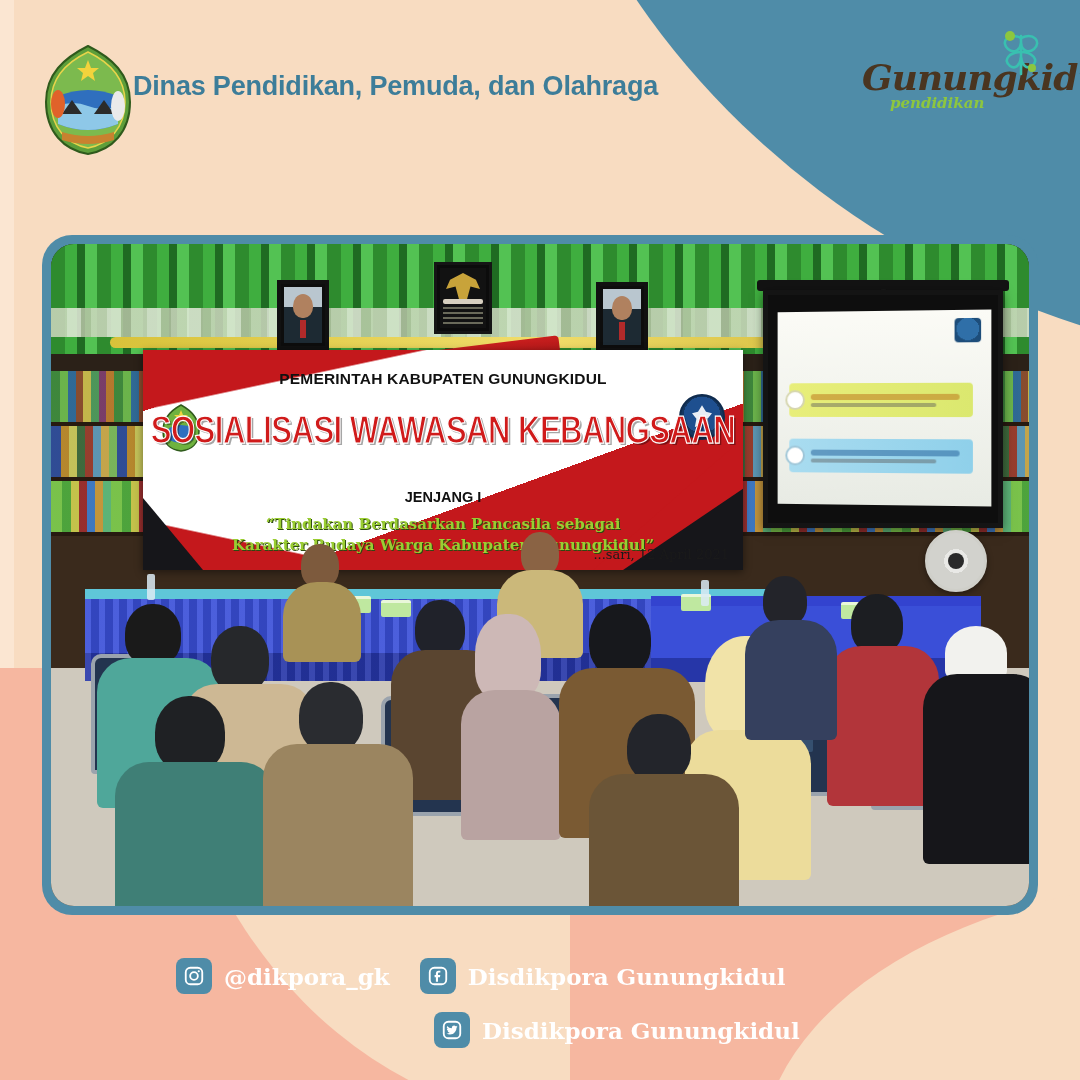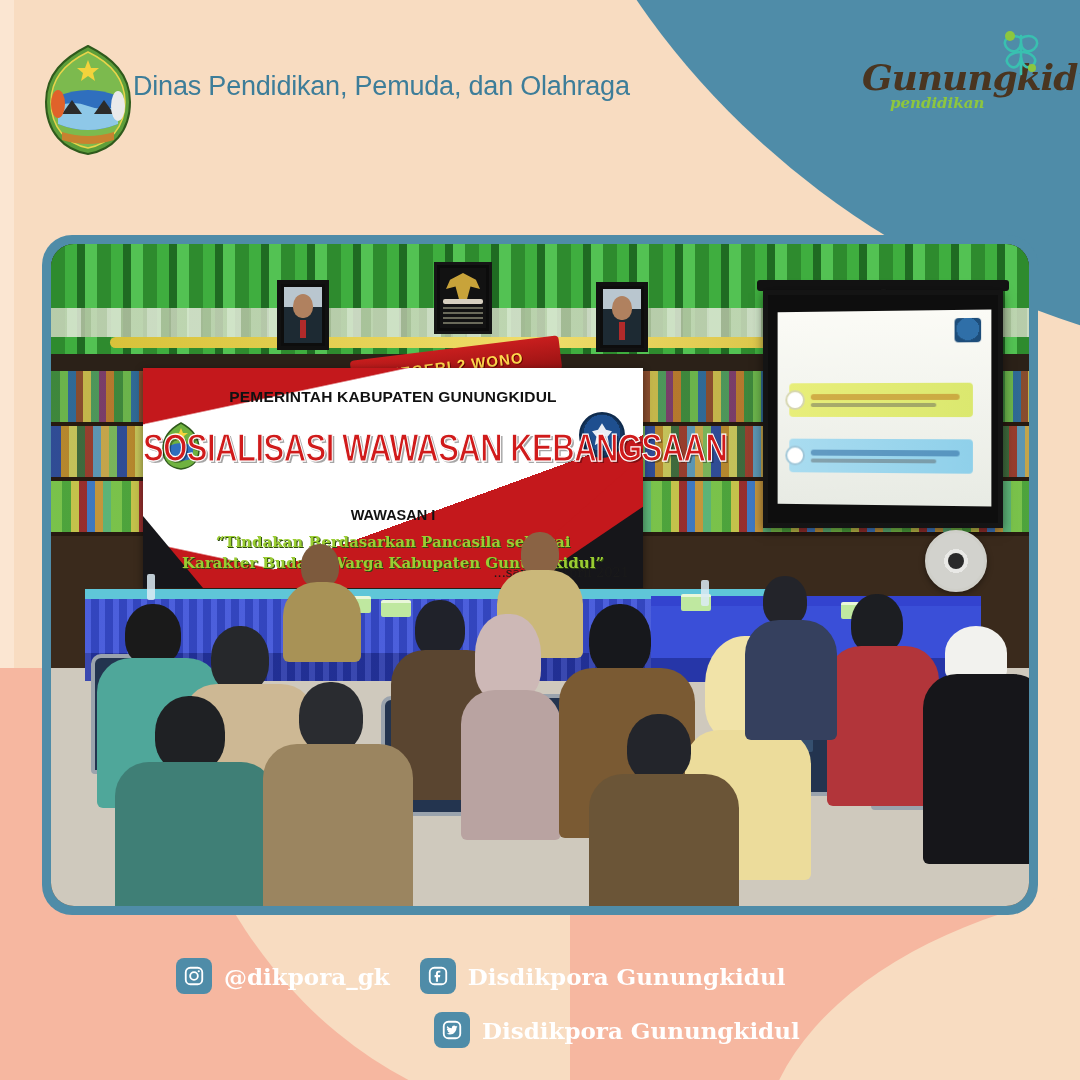--- a/index.html
+++ b/index.html
@@ -32,21 +32,21 @@
   .bg-peach-bottom-right{
     position:absolute;left:760px;top:880px;width:460px;height:280px;background:#f8dcc1;
     border-top-left-radius:100% 100%;
   }
 
   
   .header{position:absolute;left:0;top:0;width:1080px;height:200px;}
   .crest{position:absolute;left:42px;top:44px;width:92px;height:112px;}
   .header-text{position:absolute;left:133px;top:68px;}
   .header-text .line{
-    color:#3d7d99;font-weight:normal;font-size:27px;letter-spacing:-0.2px;
+    color:#3d7d99;font-weight:bold;font-size:27px;letter-spacing:-0.2px;
     line-height:36px;white-space:nowrap;
   }
   .gk-logo{position:absolute;left:862px;top:30px;width:200px;height:100px;}
   .gk-word{
     position:absolute;left:0;top:26px;
     font-family:"DejaVu Serif",serif;font-style:italic;font-weight:bold;
     font-size:36px;color:#4a3520;letter-spacing:-1px;
   }
   .gk-sub{
     position:absolute;left:28px;top:64px;
@@ -136,21 +136,21 @@
     transform:rotate(-7deg);
     border-radius:4px;
     color:#ffd84d;font-weight:bold;font-size:15px;letter-spacing:1px;
     display:flex;align-items:center;justify-content:center;
     text-shadow:1px 1px 0 #600;
     overflow:hidden;white-space:nowrap;
   }
 
   
   .spanduk{
-    position:absolute;left:92px;top:124px;width:500px;height:220px;
+    position:absolute;left:92px;top:106px;width:600px;height:220px;
     background:
       linear-gradient(160deg,#c4181c 0 14%,#ffffff 14% 62%,#c4181c 62% 100%);
     box-shadow:0 2px 8px rgba(0,0,0,.45);
   }
   .spanduk .diag-red-tl{
     position:absolute;left:0;top:0;width:100%;height:100%;
     background:linear-gradient(168deg,#c4181c 0 17%,rgba(255,255,255,0) 17.5%);
   }
   .spanduk .diag-red-bl{
     position:absolute;left:0;top:0;width:100%;height:100%;
@@ -430,21 +430,21 @@
           <svg viewBox="0 0 40 48" width="40" height="48">
             <path d="M20 1 C33 8 38 18 38 27 C38 40 30 46 20 47 C10 46 2 40 2 27 C2 18 7 8 20 1 Z" fill="#6fb23f" stroke="#2f5a1c" stroke-width="1.5"></path>
             <path d="M8 24 Q20 18 32 24 L32 36 Q20 42 8 36 Z" fill="#2f6fbe"></path>
             <polygon points="20,6 22,11 27,11 23,14 24,19 20,16 16,19 17,14 13,11 18,11" fill="#f2d33c"></polygon>
           </svg>
         </div>
         <div class="sp-crest-r"></div>
 
         <div class="sp-l1">PEMERINTAH KABUPATEN GUNUNGKIDUL</div>
         <div class="sp-title">SOSIALISASI WAWASAN KEBANGSAAN</div>
-        <div class="sp-l4">WAWASAN I</div>
+        <div class="sp-l4">JENJANG I</div>
         <div class="sp-q1">“Tindakan Berdasarkan Pancasila sebagai</div>
         <div class="sp-q2">Karakter Budaya Warga Kabupaten Gunungkidul”</div>
         <div class="sp-date">...sari, 12 April 2021</div>
       </div>
 
       <div class="table">
         <div class="skirt"></div>
       </div>
       <div class="table2">
         <div class="skirt"></div>

